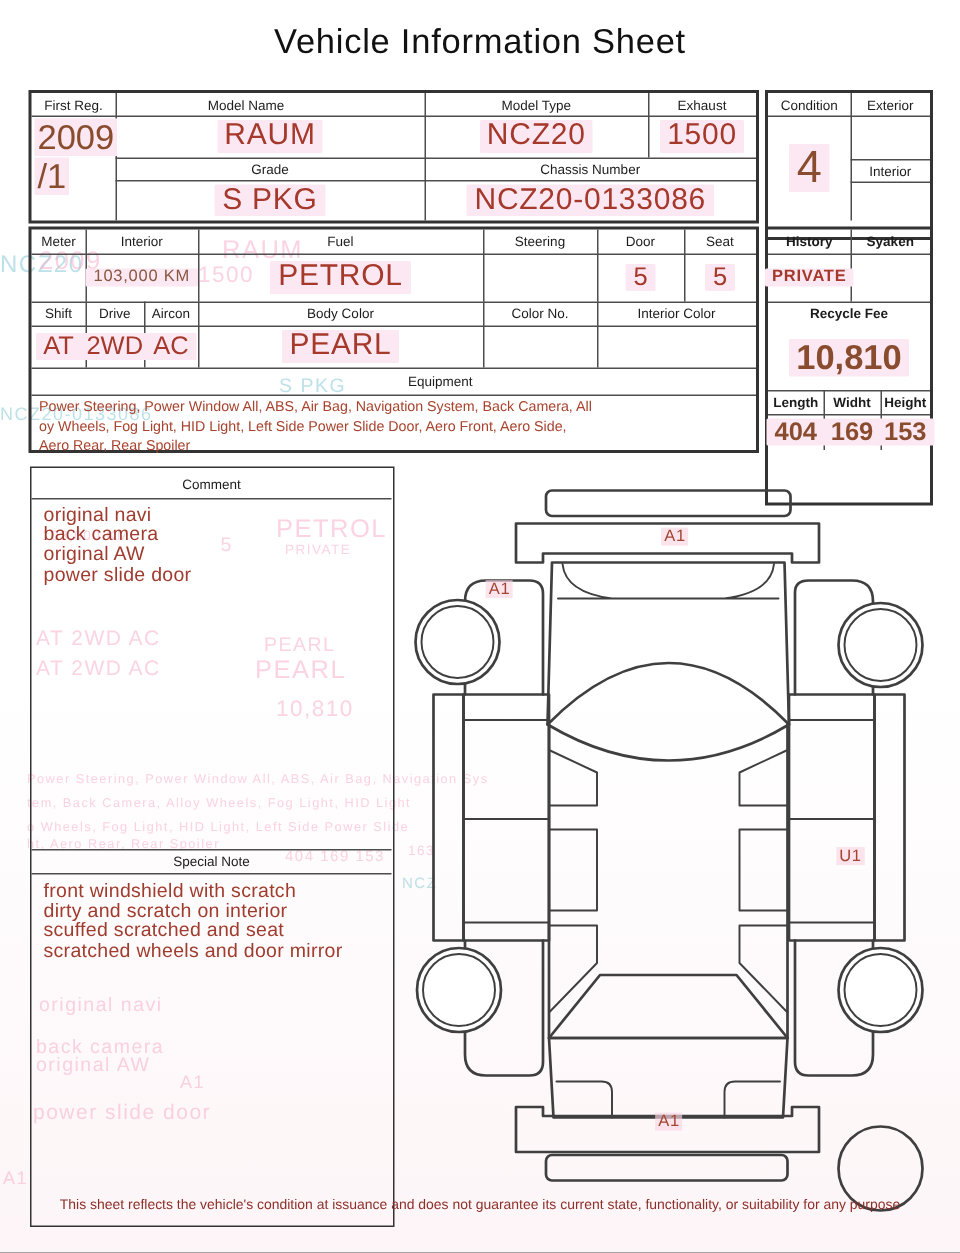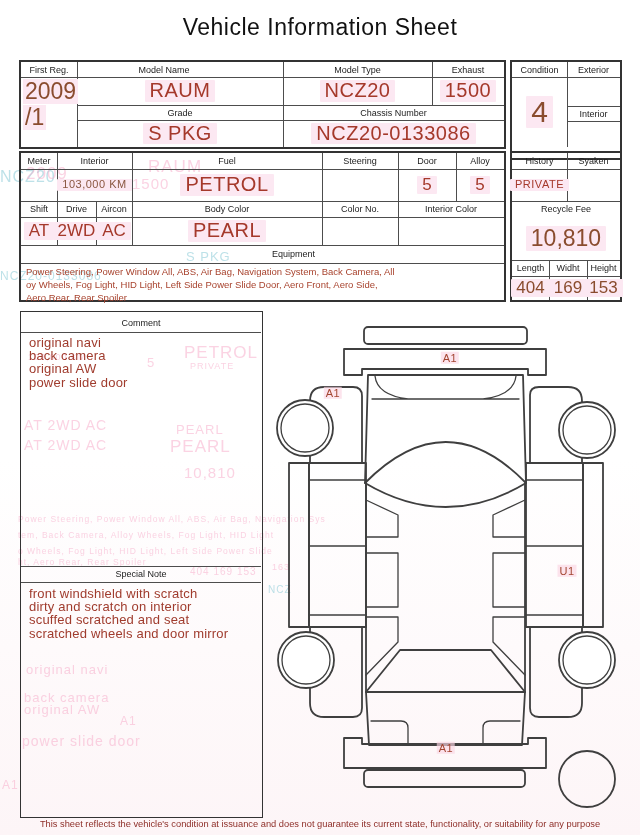--- a/index.html
+++ b/index.html
@@ -28,21 +28,21 @@
   .eq .tline{white-space:nowrap;}
   .notes{position:absolute;font-size:13px;line-height:13.2px;color:#a03c2e;letter-spacing:0.2px;}
   .firstreg{position:absolute;font-size:23px;line-height:25px;color:#8a4c2e;}
   .firstreg .tline{padding:0 2px;background:#fce8f2;display:inline-block;margin-bottom:1px;}
   #ghosts{position:absolute;left:0;top:0;width:640px;height:835px;z-index:1;}
   #ghosts span{position:absolute;white-space:nowrap;filter:blur(0.4px);letter-spacing:1px;}
   #marks{position:absolute;left:0;top:0;width:640px;height:835px;z-index:4;pointer-events:none;}
   #marks span{position:absolute;transform:translate(-50%,-52%);font-size:11px;color:#a34531;
               background:rgba(251,214,228,0.65);padding:0 2px;letter-spacing:0.5px;}
   .diagram{position:absolute;left:262px;top:318px;z-index:2;}
-  .footer{position:absolute;top:819px;left:0;width:640px;text-align:center;
+  .footer{position:absolute;top:798px;left:0;width:640px;text-align:center;
           font-size:9.3px;color:#8e2e28;z-index:3;}
 </style>
 </head>
 <body>
 
 <div class="page">
 
   <div class="title">Vehicle Information Sheet</div>
 
   <div id="ghosts">
@@ -143,21 +143,21 @@
     <div class="vl" style="left:75px;top:48px;height:44px;"></div>
     <div class="vl" style="left:111px;top:48px;height:44px;"></div>
     <div class="vl" style="left:301px;top:48px;height:44px;"></div>
     <div class="vl" style="left:377px;top:48px;height:44px;"></div>
 
     <div class="cell hdr" style="left:0;top:0;width:36px;height:16px;">Meter</div>
     <div class="cell hdr" style="left:36px;top:0;width:75px;height:16px;">Interior</div>
     <div class="cell hdr" style="left:111px;top:0;width:190px;height:16px;">Fuel</div>
     <div class="cell hdr" style="left:301px;top:0;width:76px;height:16px;">Steering</div>
     <div class="cell hdr" style="left:377px;top:0;width:58px;height:16px;">Door</div>
-    <div class="cell hdr" style="left:435px;top:0;width:48px;height:16px;">Alloy</div>
+    <div class="cell hdr" style="left:435px;top:0;width:48px;height:16px;">Seat</div>
 
     <div class="cell mil v11" style="left:36px;top:16px;width:75px;height:32px;">
         <span class="hi">103,000 KM</span>
       </div>
     <div class="cell red v20" style="left:111px;top:16px;width:190px;height:32px;">
         <span class="hi">PETROL</span>
       </div>
     <div class="cell" style="left:301px;top:16px;width:76px;height:32px;"></div>
     <div class="cell red v17" style="left:377px;top:16px;width:58px;height:32px;">
         <span class="hi">5</span>
@@ -189,21 +189,21 @@
     <div class="cell" style="left:377px;top:64px;width:106px;height:28px;"></div>
 
     <div class="cell hdr" style="left:0;top:92px;width:545px;height:18px;">Equipment</div>
     <div class="eq" style="left:5px;top:112px;width:476px;">
         <div class="tline">Power Steering, Power Window  All, ABS, Air Bag, Navigation System, Back Camera, All</div>
         <div class="tline">oy Wheels, Fog Light, HID Light, Left Side Power Slide Door, Aero Front, Aero Side,</div>
         <div class="tline">Aero Rear, Rear Spoiler</div>
       </div>
   </div>
 
-  <div class="box" style="left:510px;top:151px;width:112px;height:151px;">
+  <div class="box" style="left:510px;top:151px;width:112px;height:186px;font-weight:bold;">
     <div class="hl" style="left:0;top:16px;width:108px;"></div>
     <div class="hl" style="left:0;top:48px;width:108px;"></div>
     <div class="hl" style="left:0;top:107px;width:108px;"></div>
     <div class="hl" style="left:0;top:123px;width:108px;"></div>
     <div class="vl" style="left:55px;top:0;height:48px;"></div>
     <div class="vl" style="left:37px;top:107px;height:40px;"></div>
     <div class="vl" style="left:75px;top:107px;height:40px;"></div>
 
     <div class="cell hdr" style="left:0;top:0;width:55px;height:16px;">History</div>
     <div class="cell hdr" style="left:55px;top:0;width:53px;height:16px;">Syaken</div>

